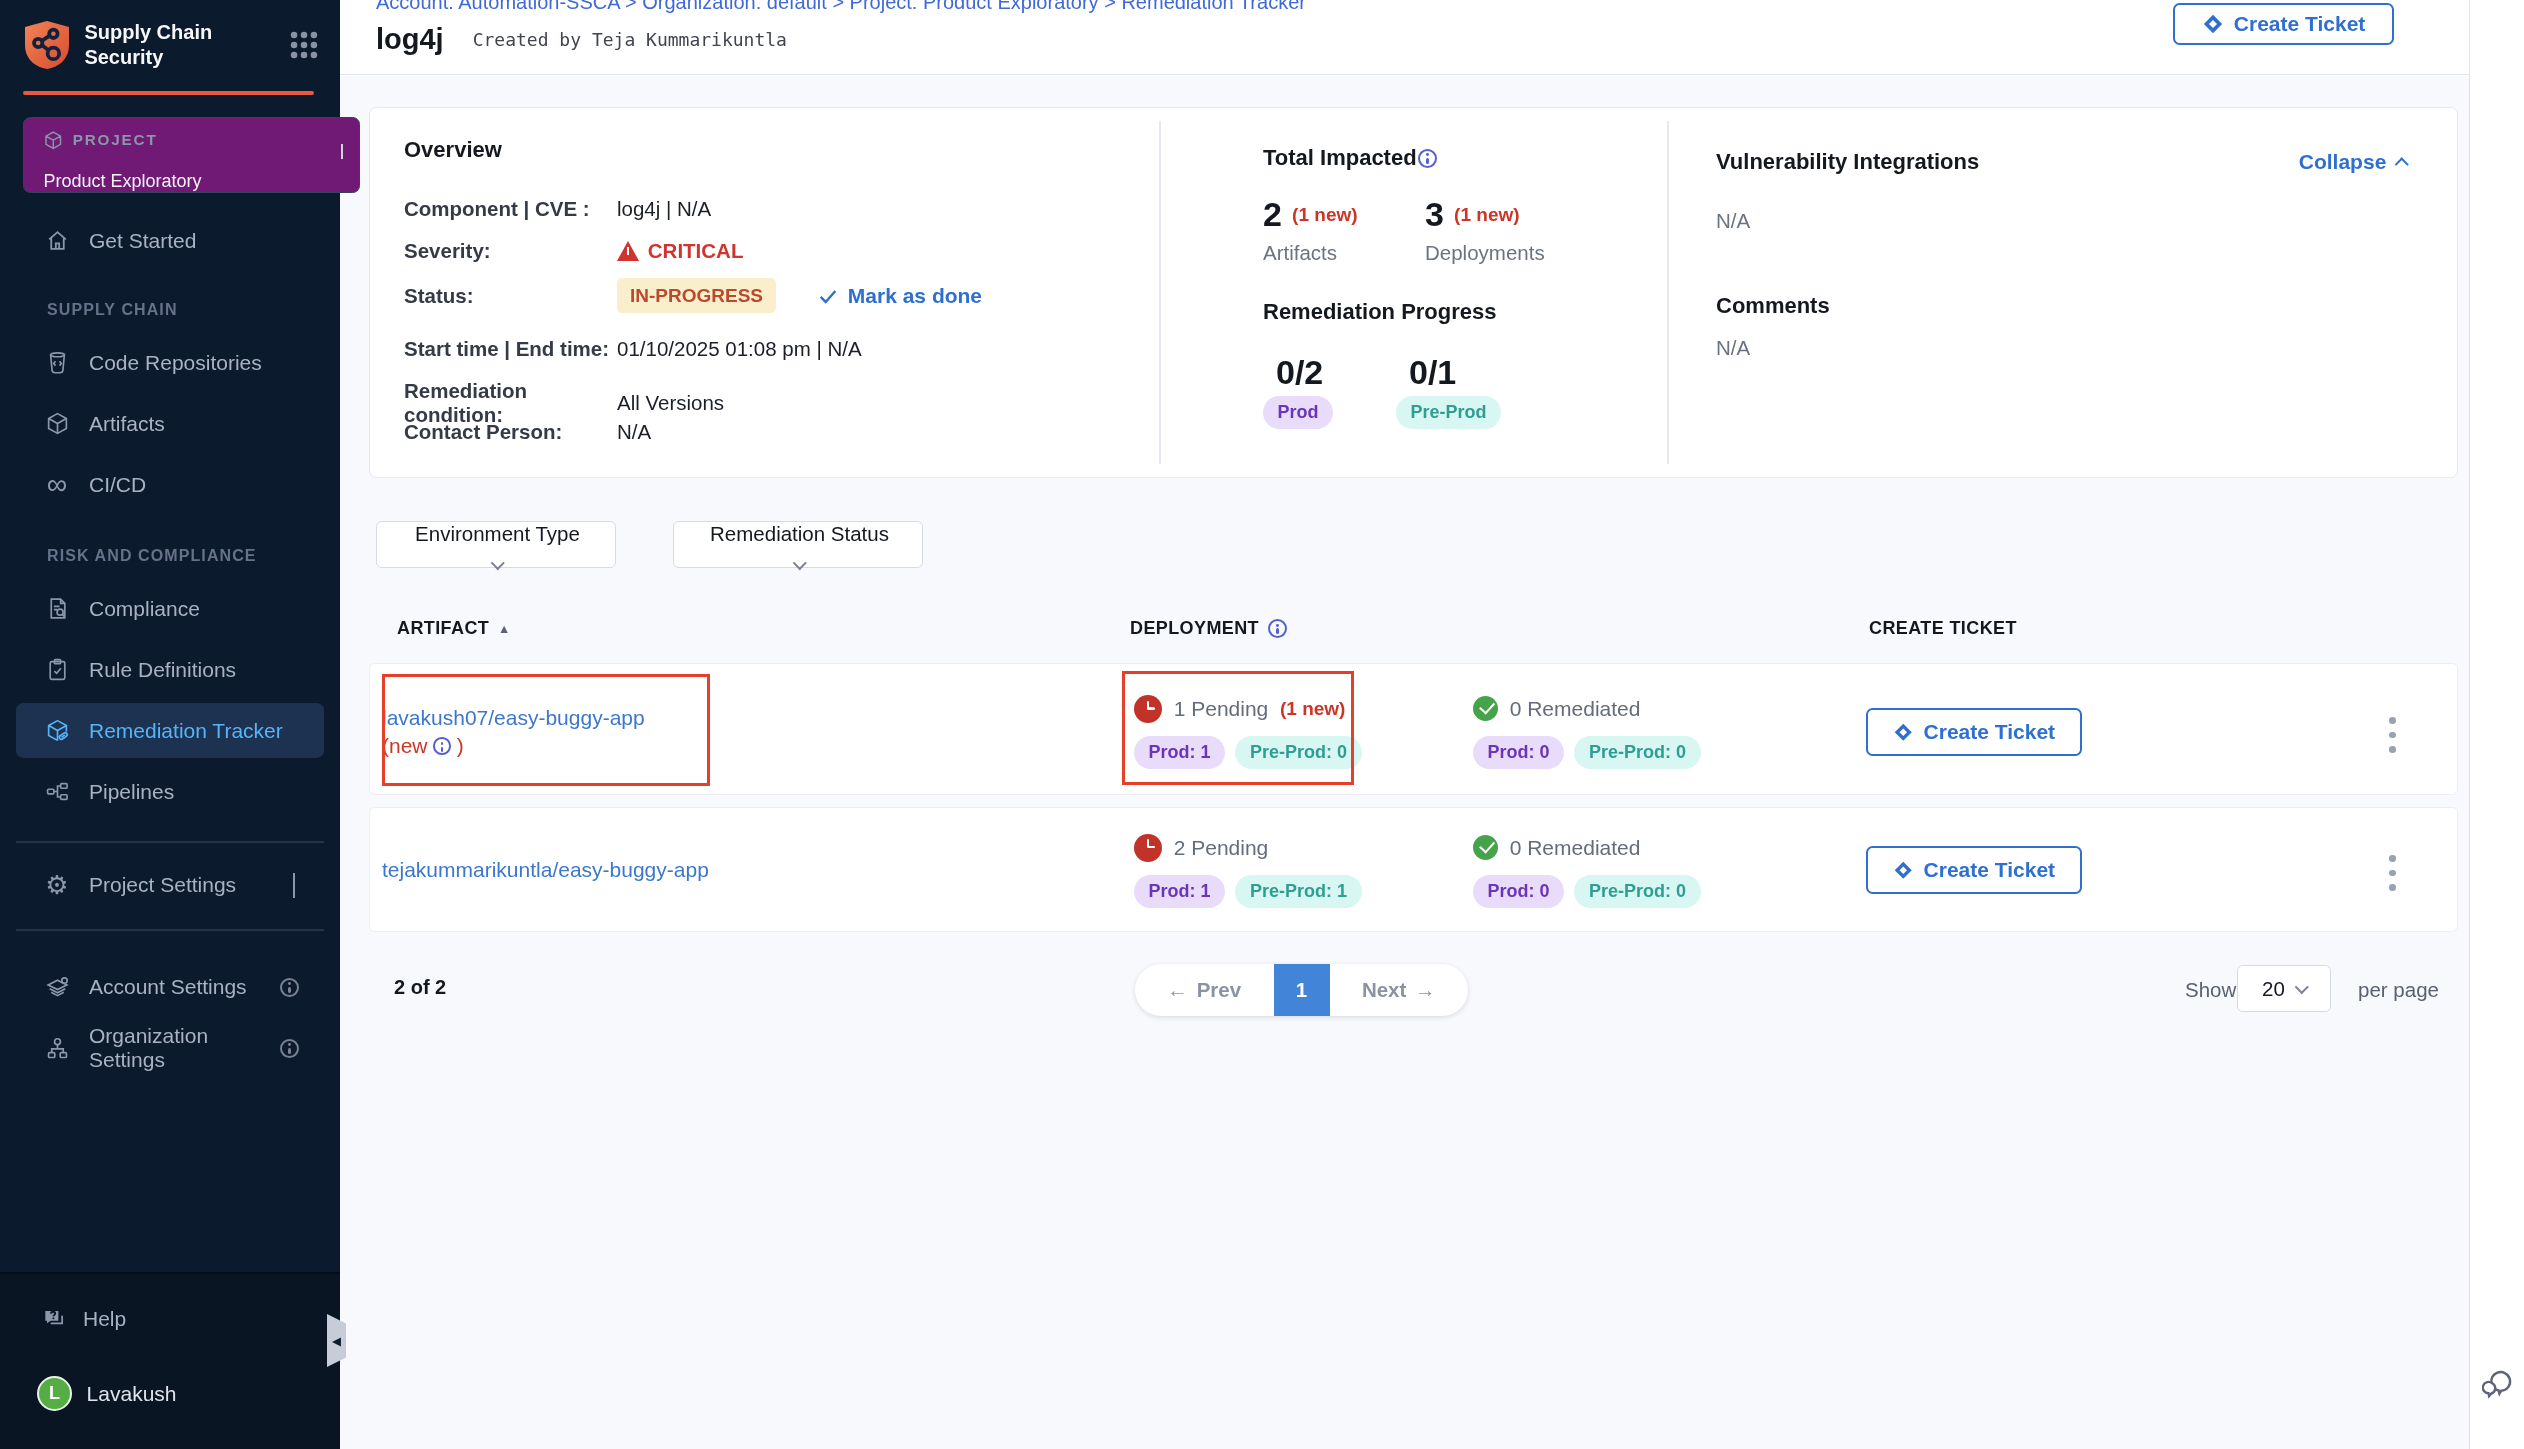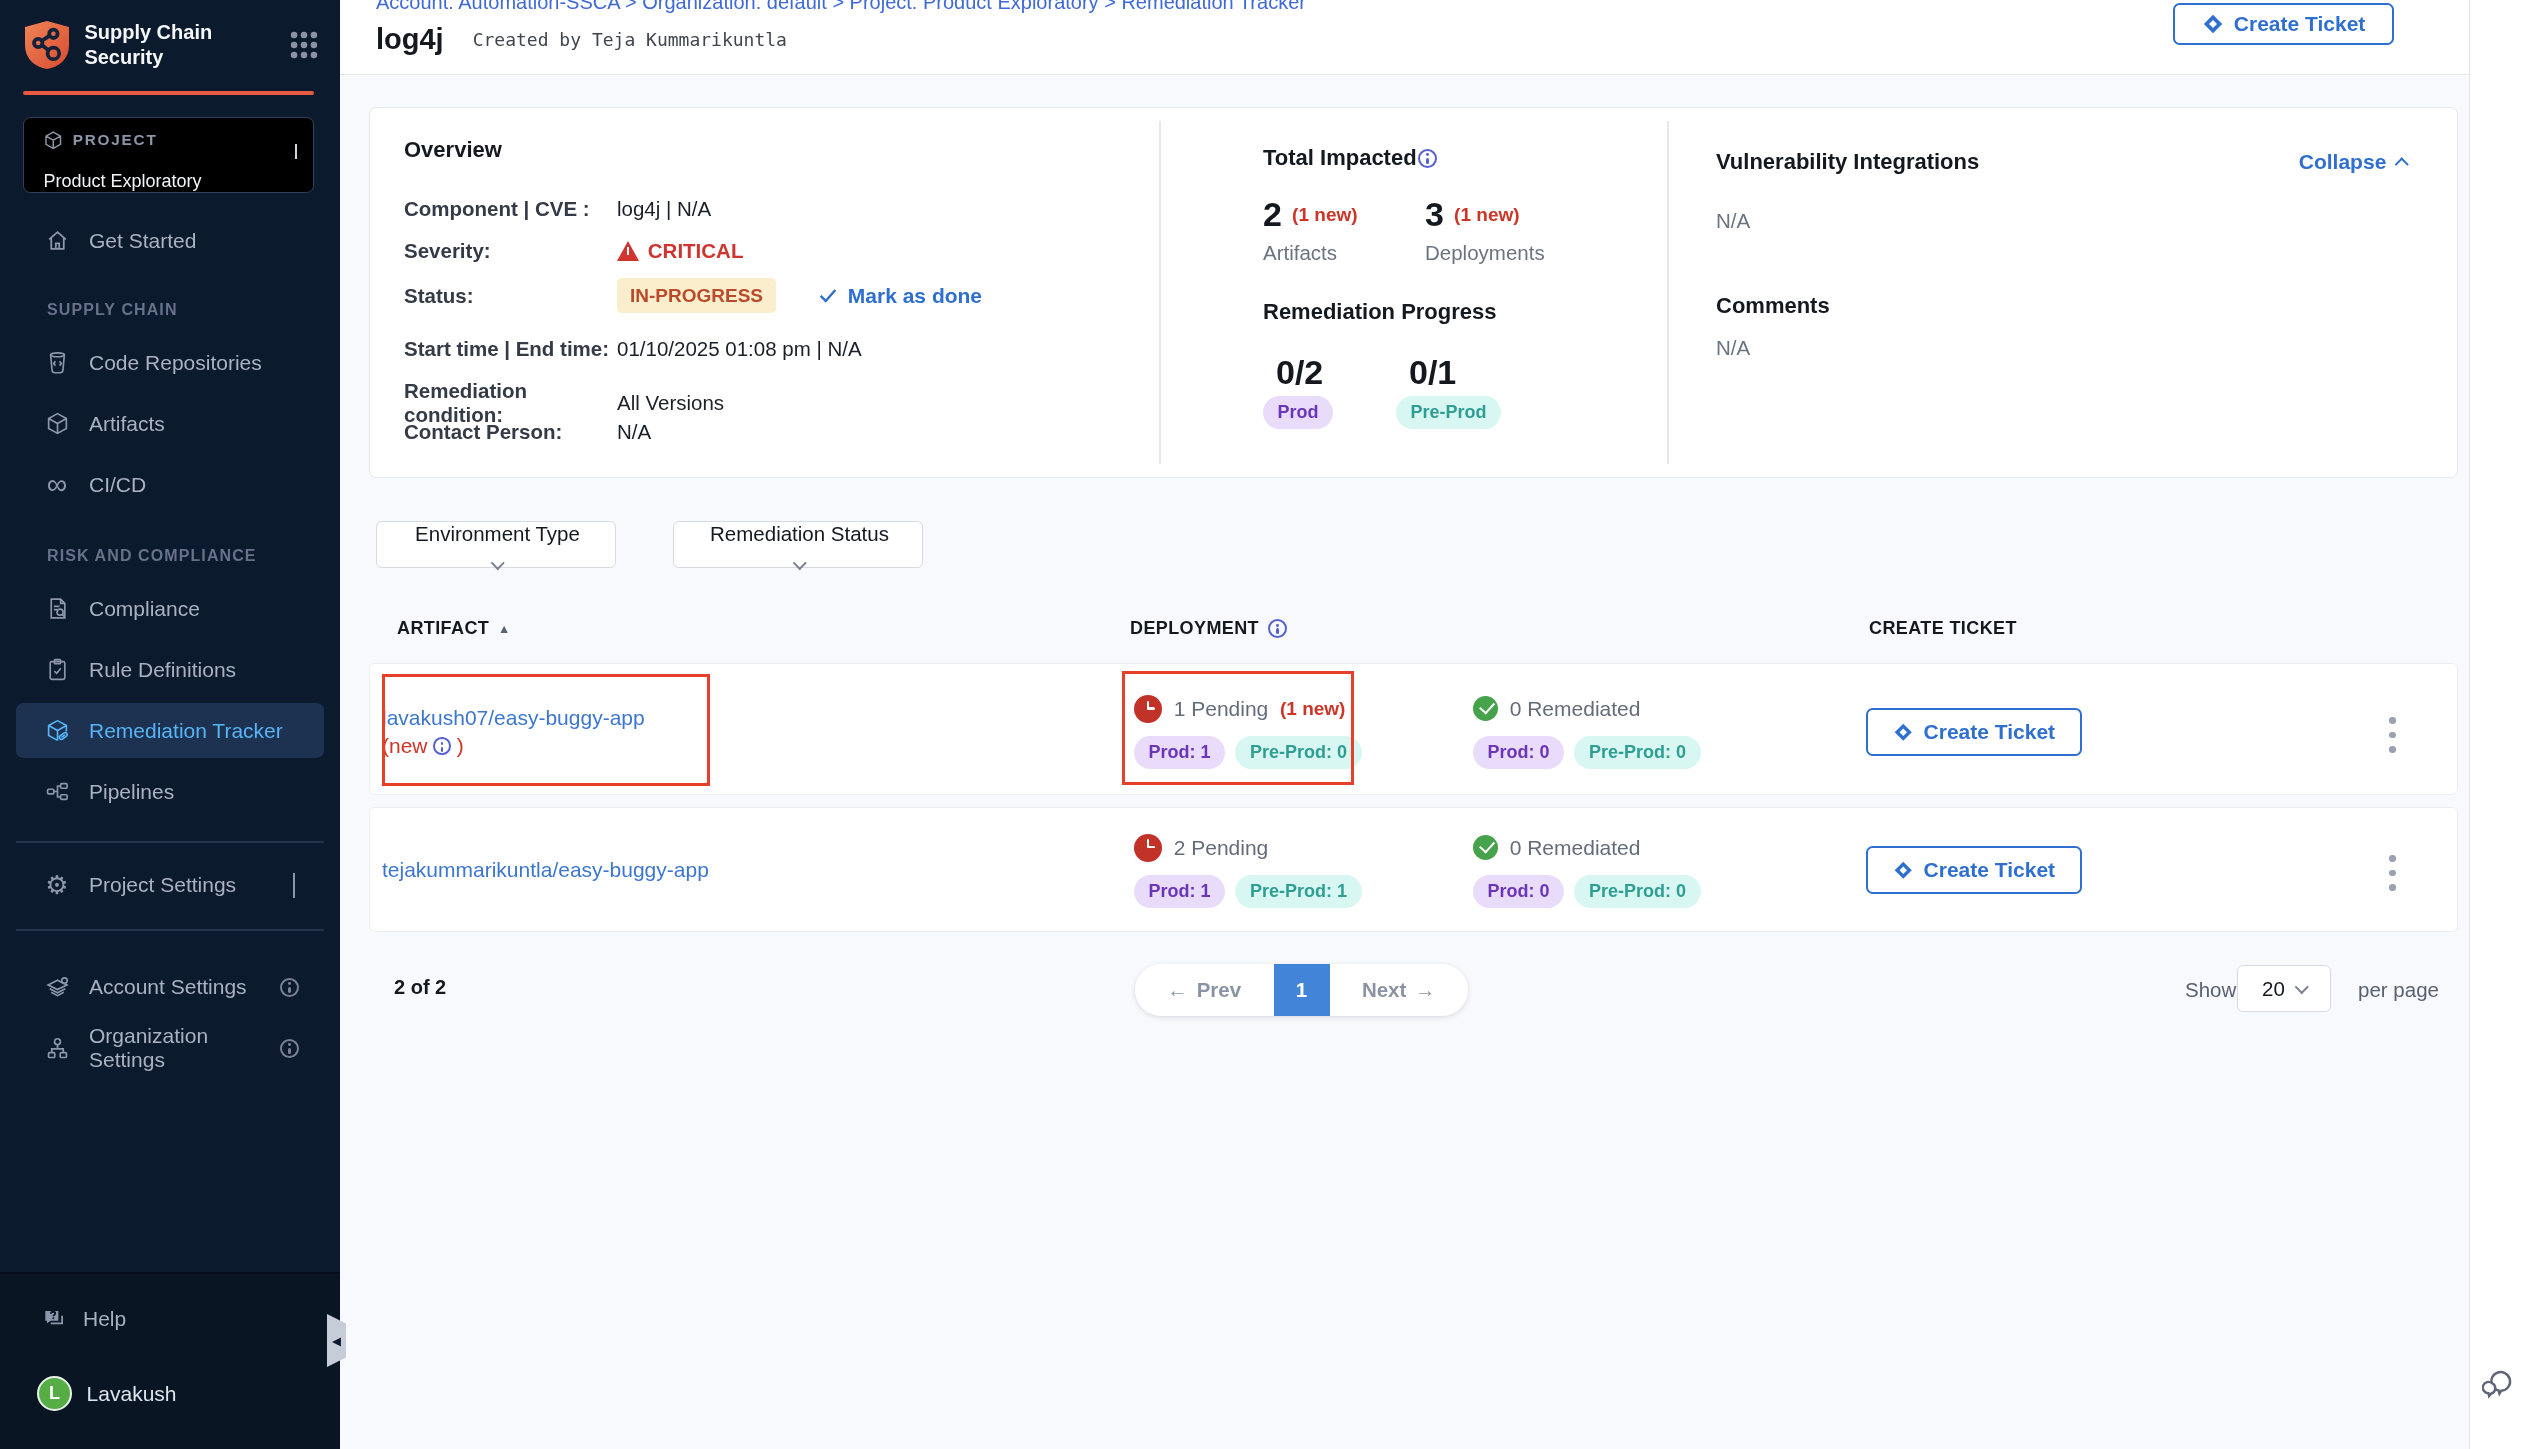--- a/index.html
+++ b/index.html
@@ -9,22 +9,22 @@
 
   
   .sidebar { position:absolute; left:0; top:0; width:340px; height:1449px;
              background:#0c1a2d; z-index:5; }
   .brand { position:absolute; left:23.4px; top:17.5px; right:19px; display:flex; align-items:flex-start; }
   .brand-logo { width:48px; height:54px; flex:0 0 auto; }
   .brand-text { margin-left:13px; color:#f5f7fa; font-size:20px; font-weight:700; line-height:1.25; padding-top:2.9px; }
   .grid-icon { margin-left:auto; margin-top:10.2px; width:34px; height:34px; }
   .brand-rule { position:absolute; left:23.4px; top:91px; width:291px; height:3.7px; background:#e8593f; border-radius:2.2px; }
 
-  .project-card { position:absolute; left:23.4px; top:117px; width:291px; height:76px;
-                  border:1.5px solid #33425c; border-radius:7.3px; background:#000000;
+  .project-card { position:absolute; left:23.4px; top:117px; width:337px; height:76px;
+                  border:1.5px solid #33425c; border-radius:7.3px; background:#701a75;
                   padding:11.7px 14.6px 0 19px; cursor:pointer; }
   .project-label-row { display:flex; align-items:center; gap:8.8px; }
   .project-label { font-size:15.3px; font-weight:700; letter-spacing:1.8px; color:#8b96a9; }
   .project-name { font-size:18px; color:#f3f5f8; margin-top:21px; white-space:nowrap; }
   .project-chev { position:absolute; right:16px; top:26px; }
 
   .nav-flow { position:absolute; left:0; top:212px; width:340px; }
   .nav-item { height:61px; display:flex; align-items:center; padding-left:41px;
               color:#a9b2c2; font-size:21px; cursor:pointer; position:relative; }
   .nav-item .nicon { width:32px; display:flex; justify-content:center; margin-right:16px; color:#8d97ab; flex:0 0 auto; }
@@ -82,21 +82,21 @@
   .vdiv { position:absolute; top:13px; bottom:13px; width:1.5px; background:#e6e8f0; }
   .vdiv.d1 { left:789px; } .vdiv.d2 { left:1297px; }
   .sec-heading { font-size:22px; font-weight:700; color:#14181f; }
   .ov-heading { position:absolute; left:34px; top:29px; }
   .ov-row { position:absolute; left:34px; display:flex; align-items:center; }
   .ov-label { width:213px; font-size:20.5px; font-weight:600; color:#343a46; flex:0 0 auto; }
   .ov-value { font-size:20.5px; color:#1b1f27; }
   .crit { display:flex; align-items:center; gap:8.8px; color:#cf342e; font-weight:600; font-size:20.5px; }
   .badge-progress { background:#fbeecd; color:#bb4a2b; font-weight:700; font-size:19px;
                     padding:6.6px 13px; border-radius:5.1px; }
-  .mark-done { display:flex; gap:8.8px; margin-left:41px; color:#2e6fd0;
+  .mark-done { display:flex; align-items:center; gap:8.8px; margin-left:41px; color:#2e6fd0;
                font-size:21px; font-weight:700; cursor:pointer; }
 
   .ti-heading { position:absolute; left:893px; top:37px; display:flex; align-items:center; gap:1px; }
   .big-stat { position:absolute; top:89px; display:flex; align-items:flex-start; gap:10.2px; }
   .big-num { font-size:34px; font-weight:700; color:#14181f; line-height:1; }
   .new-red { font-size:19px; color:#cd3527; font-weight:600; padding-top:7.3px; }
   .stat-label { position:absolute; top:133px; font-size:20.5px; color:#6b7280; }
   .rp-heading { position:absolute; left:893px; top:191px; }
   .prog-num { position:absolute; top:245px; font-size:34px; font-weight:700; color:#14181f; }
   .prog-badge { position:absolute; top:288px; }

